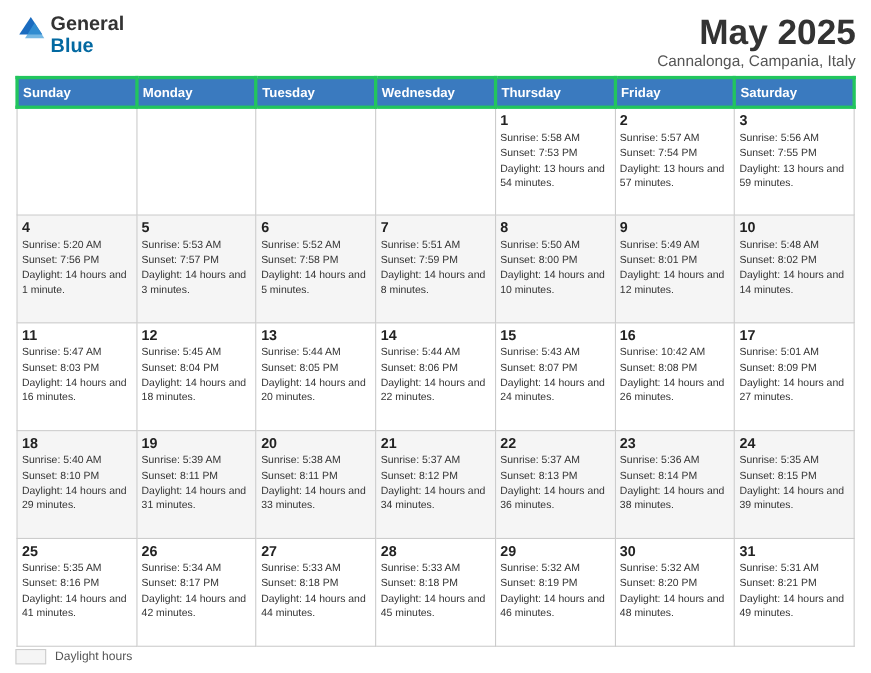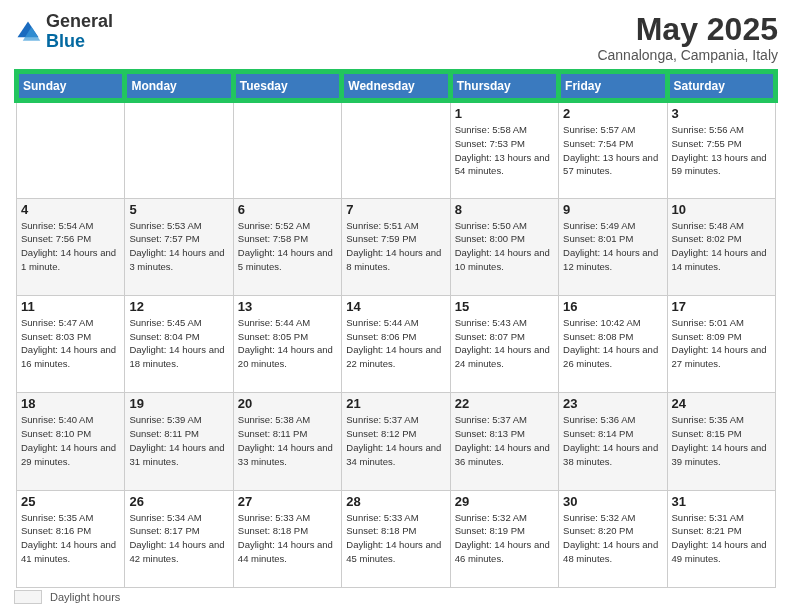--- a/index.html
+++ b/index.html
@@ -18,21 +18,20 @@
       flex-direction: column;
     }
     .header {
       display: flex;
       justify-content: space-between;
       align-items: flex-start;
       margin-bottom: 6px;
     }
     .logo {
       display: flex;
-      align-items: center;
       gap: 4px;
     }
     .logo-text {
       font-size: 18px;
       font-weight: bold;
       line-height: 1.1;
     }
     .logo-general { color: #333; }
     .logo-blue { color: #0369a1; }
     .logo-icon {
@@ -60,21 +59,21 @@
       width: 100%;
       table-layout: fixed;
     }
     .calendar th {
       background: #3a7abf;
       color: #fff;
       font-size: 12px;
       font-weight: bold;
       padding: 5px 4px;
       text-align: left;
-      border: 5px solid #22c55e;
+      border: 3px solid #22c55e;
     }
     .calendar td {
       border: 1px solid #ccc;
       vertical-align: top;
       padding: 3px 4px;
       font-size: 10px;
       color: #333;
       background: #fff;
       height: 88px;
     }
@@ -167,21 +166,21 @@
             <div class="day-number">3</div>
             <div class="day-info">Sunrise: 5:56 AM
 Sunset: 7:55 PM
 Daylight: 13 hours
 and 59 minutes.</div>
           </td>
         </tr>
         <tr>
           <td>
             <div class="day-number">4</div>
-            <div class="day-info">Sunrise: 5:54 AM
+            <div class="day-info">Sunrise: 5:20 AM
 Sunset: 7:56 PM
 Daylight: 14 hours
 and 1 minute.</div>
           </td>
           <td>
             <div class="day-number">5</div>
             <div class="day-info">Sunrise: 5:53 AM
 Sunset: 7:57 PM
 Daylight: 14 hours
 and 3 minutes.</div>

